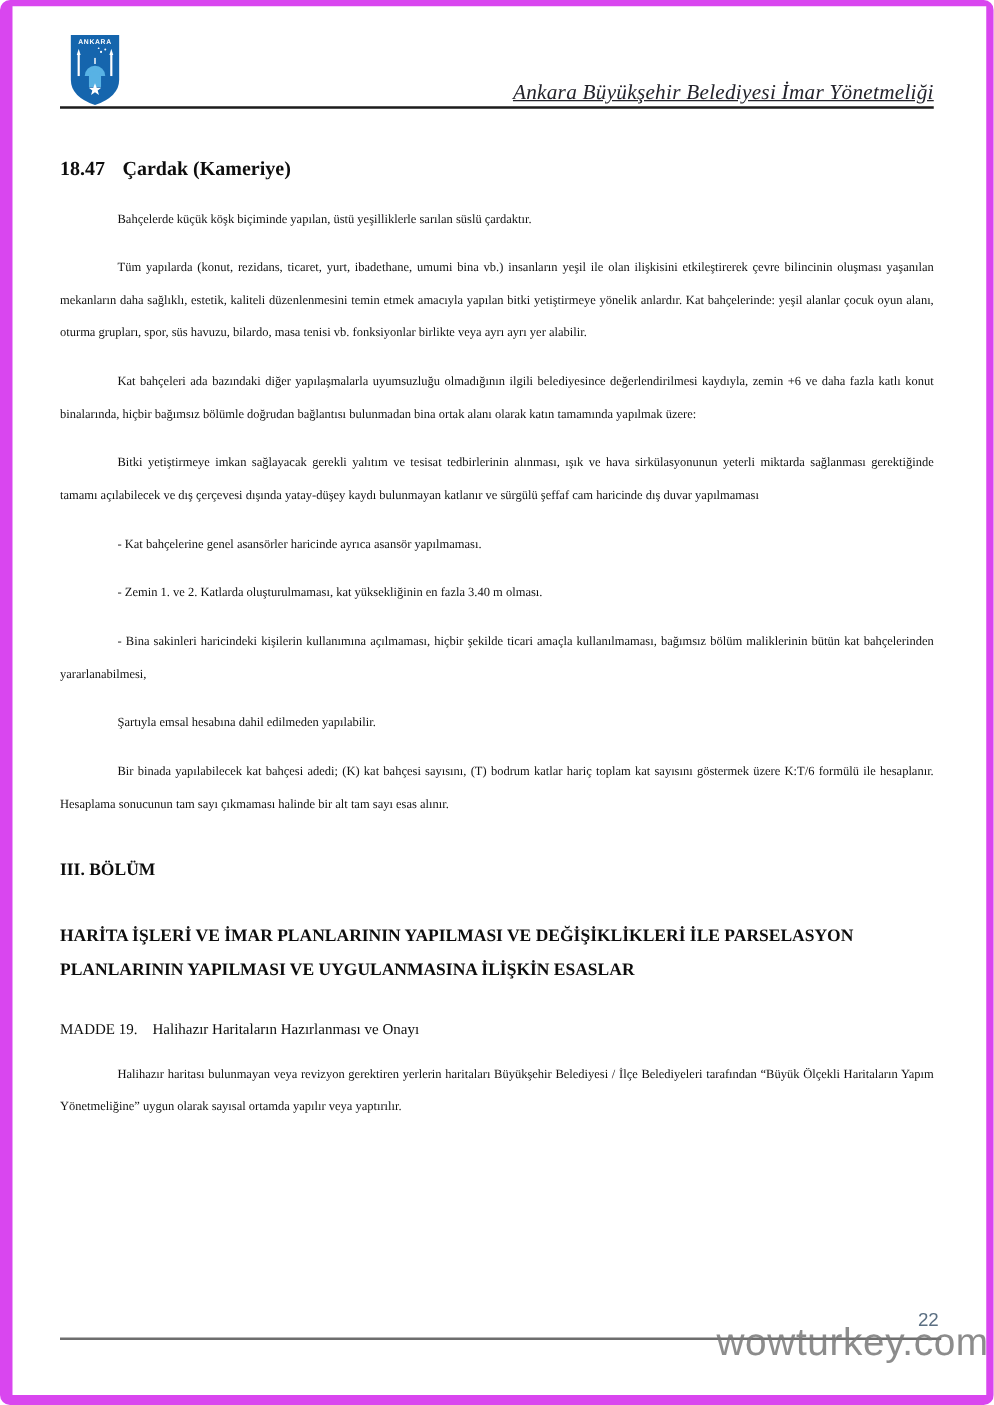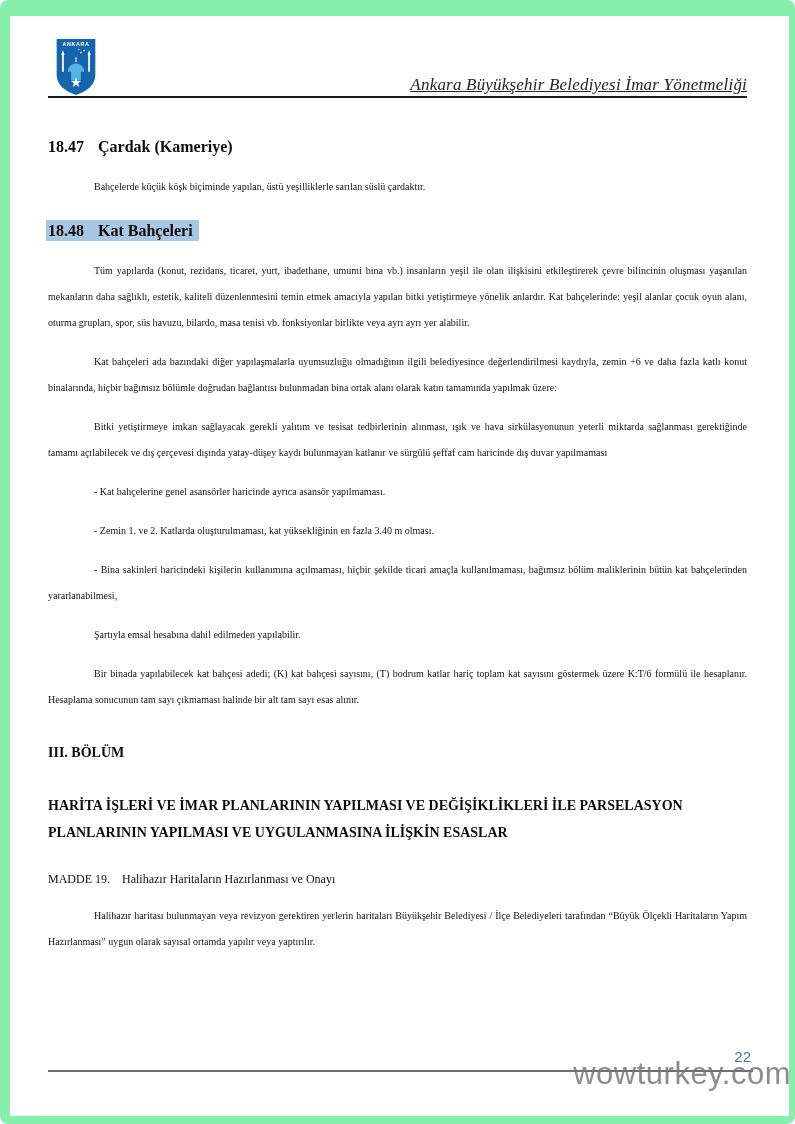--- a/index.html
+++ b/index.html
@@ -1,23 +1,23 @@
 <!DOCTYPE html>
 <html lang="tr"><head>
 <meta charset="utf-8">
 <style>
   * { margin: 0; padding: 0; box-sizing: border-box; }
   html, body { background: #ffffff; }
   body { width: 795px; height: 1124px; font-family: "Liberation Serif", "DejaVu Serif", serif; }
 
   .frame {
     width: 795px; height: 1124px;
-    background: #86efac;
+    background: #d946ef;
     border-radius: 8px;
-    padding: 16px 6px 8px 10px;
+    padding: 5px 6px 8px 10px;
   }
   .page {
     width: 100%; height: 100%;
     background: #ffffff;
     position: relative;
     padding: 22px 42px 0 38px;
     overflow: hidden;
   }
 
   
@@ -123,21 +123,20 @@
       </svg>
       <span class="header-title">Ankara Büyükşehir Belediyesi İmar Yönetmeliği</span>
     </div>
 
     <div class="content">
 
       <h3 class="sec-heading"><span class="sec-num">18.47</span><span>Çardak (Kameriye)</span></h3>
 
       <p class="para">Bahçelerde küçük köşk biçiminde yapılan, üstü yeşilliklerle sarılan süslü çardaktır.</p>
 
-      <h3 class="sec-heading"><span class="sec-heading-inner hl"><span class="sec-num">18.48</span><span>Kat Bahçeleri</span></span></h3>
 
       <p class="para">Tüm yapılarda (konut, rezidans, ticaret, yurt, ibadethane, umumi bina vb.) insanların yeşil ile olan ilişkisini etkileştirerek çevre bilincinin oluşması yaşanılan mekanların daha sağlıklı, estetik, kaliteli düzenlenmesini temin etmek amacıyla yapılan bitki yetiştirmeye yönelik anlardır. Kat bahçelerinde: yeşil alanlar çocuk oyun alanı, oturma grupları, spor, süs havuzu, bilardo, masa tenisi vb. fonksiyonlar birlikte veya ayrı ayrı yer alabilir.</p>
 
       <p class="para">Kat bahçeleri ada bazındaki diğer yapılaşmalarla uyumsuzluğu olmadığının ilgili belediyesince değerlendirilmesi kaydıyla, zemin +6 ve daha fazla katlı konut binalarında, hiçbir bağımsız bölümle doğrudan bağlantısı bulunmadan bina ortak alanı olarak katın tamamında yapılmak üzere:</p>
 
       <p class="para">Bitki yetiştirmeye imkan sağlayacak gerekli yalıtım ve tesisat tedbirlerinin alınması, ışık ve hava sirkülasyonunun yeterli miktarda sağlanması gerektiğinde tamamı açılabilecek ve dış çerçevesi dışında yatay-düşey kaydı bulunmayan katlanır ve sürgülü şeffaf cam haricinde dış duvar yapılmaması</p>
 
       <p class="para">- Kat bahçelerine genel asansörler haricinde ayrıca asansör yapılmaması.</p>
 
       <p class="para">- Zemin 1. ve 2. Katlarda oluşturulmaması, kat yüksekliğinin en fazla 3.40 m olması.</p>
@@ -147,21 +146,21 @@
       <p class="para">Şartıyla emsal hesabına dahil edilmeden yapılabilir.</p>
 
       <p class="para">Bir binada yapılabilecek kat bahçesi adedi; (K) kat bahçesi sayısını, (T) bodrum katlar hariç toplam kat sayısını göstermek üzere K:T/6 formülü ile hesaplanır. Hesaplama sonucunun tam sayı çıkmaması halinde bir alt tam sayı esas alınır.</p>
 
       <h2 class="chapter-heading">III. BÖLÜM</h2>
 
       <h2 class="chapter-heading">HARİTA İŞLERİ VE İMAR PLANLARININ YAPILMASI VE DEĞİŞİKLİKLERİ İLE PARSELASYON PLANLARININ YAPILMASI VE UYGULANMASINA İLİŞKİN ESASLAR</h2>
 
       <h3 class="madde-heading"><span class="sec-num">MADDE 19.</span><span>Halihazır Haritaların Hazırlanması ve Onayı</span></h3>
 
-      <p class="para">Halihazır haritası bulunmayan veya revizyon gerektiren yerlerin haritaları Büyükşehir Belediyesi / İlçe Belediyeleri tarafından “Büyük Ölçekli Haritaların Yapım Hazırlanması” uygun olarak sayısal ortamda yapılır veya yaptırılır.</p>
+      <p class="para">Halihazır haritası bulunmayan veya revizyon gerektiren yerlerin haritaları Büyükşehir Belediyesi / İlçe Belediyeleri tarafından “Büyük Ölçekli Haritaların Yapım Yönetmeliğine” uygun olarak sayısal ortamda yapılır veya yaptırılır.</p>
 
     </div>
 
     <div class="footer">
       <span class="page-number">22</span>
       <span class="watermark">wowturkey.com</span>
     </div>
 
   </div>
 </div>

